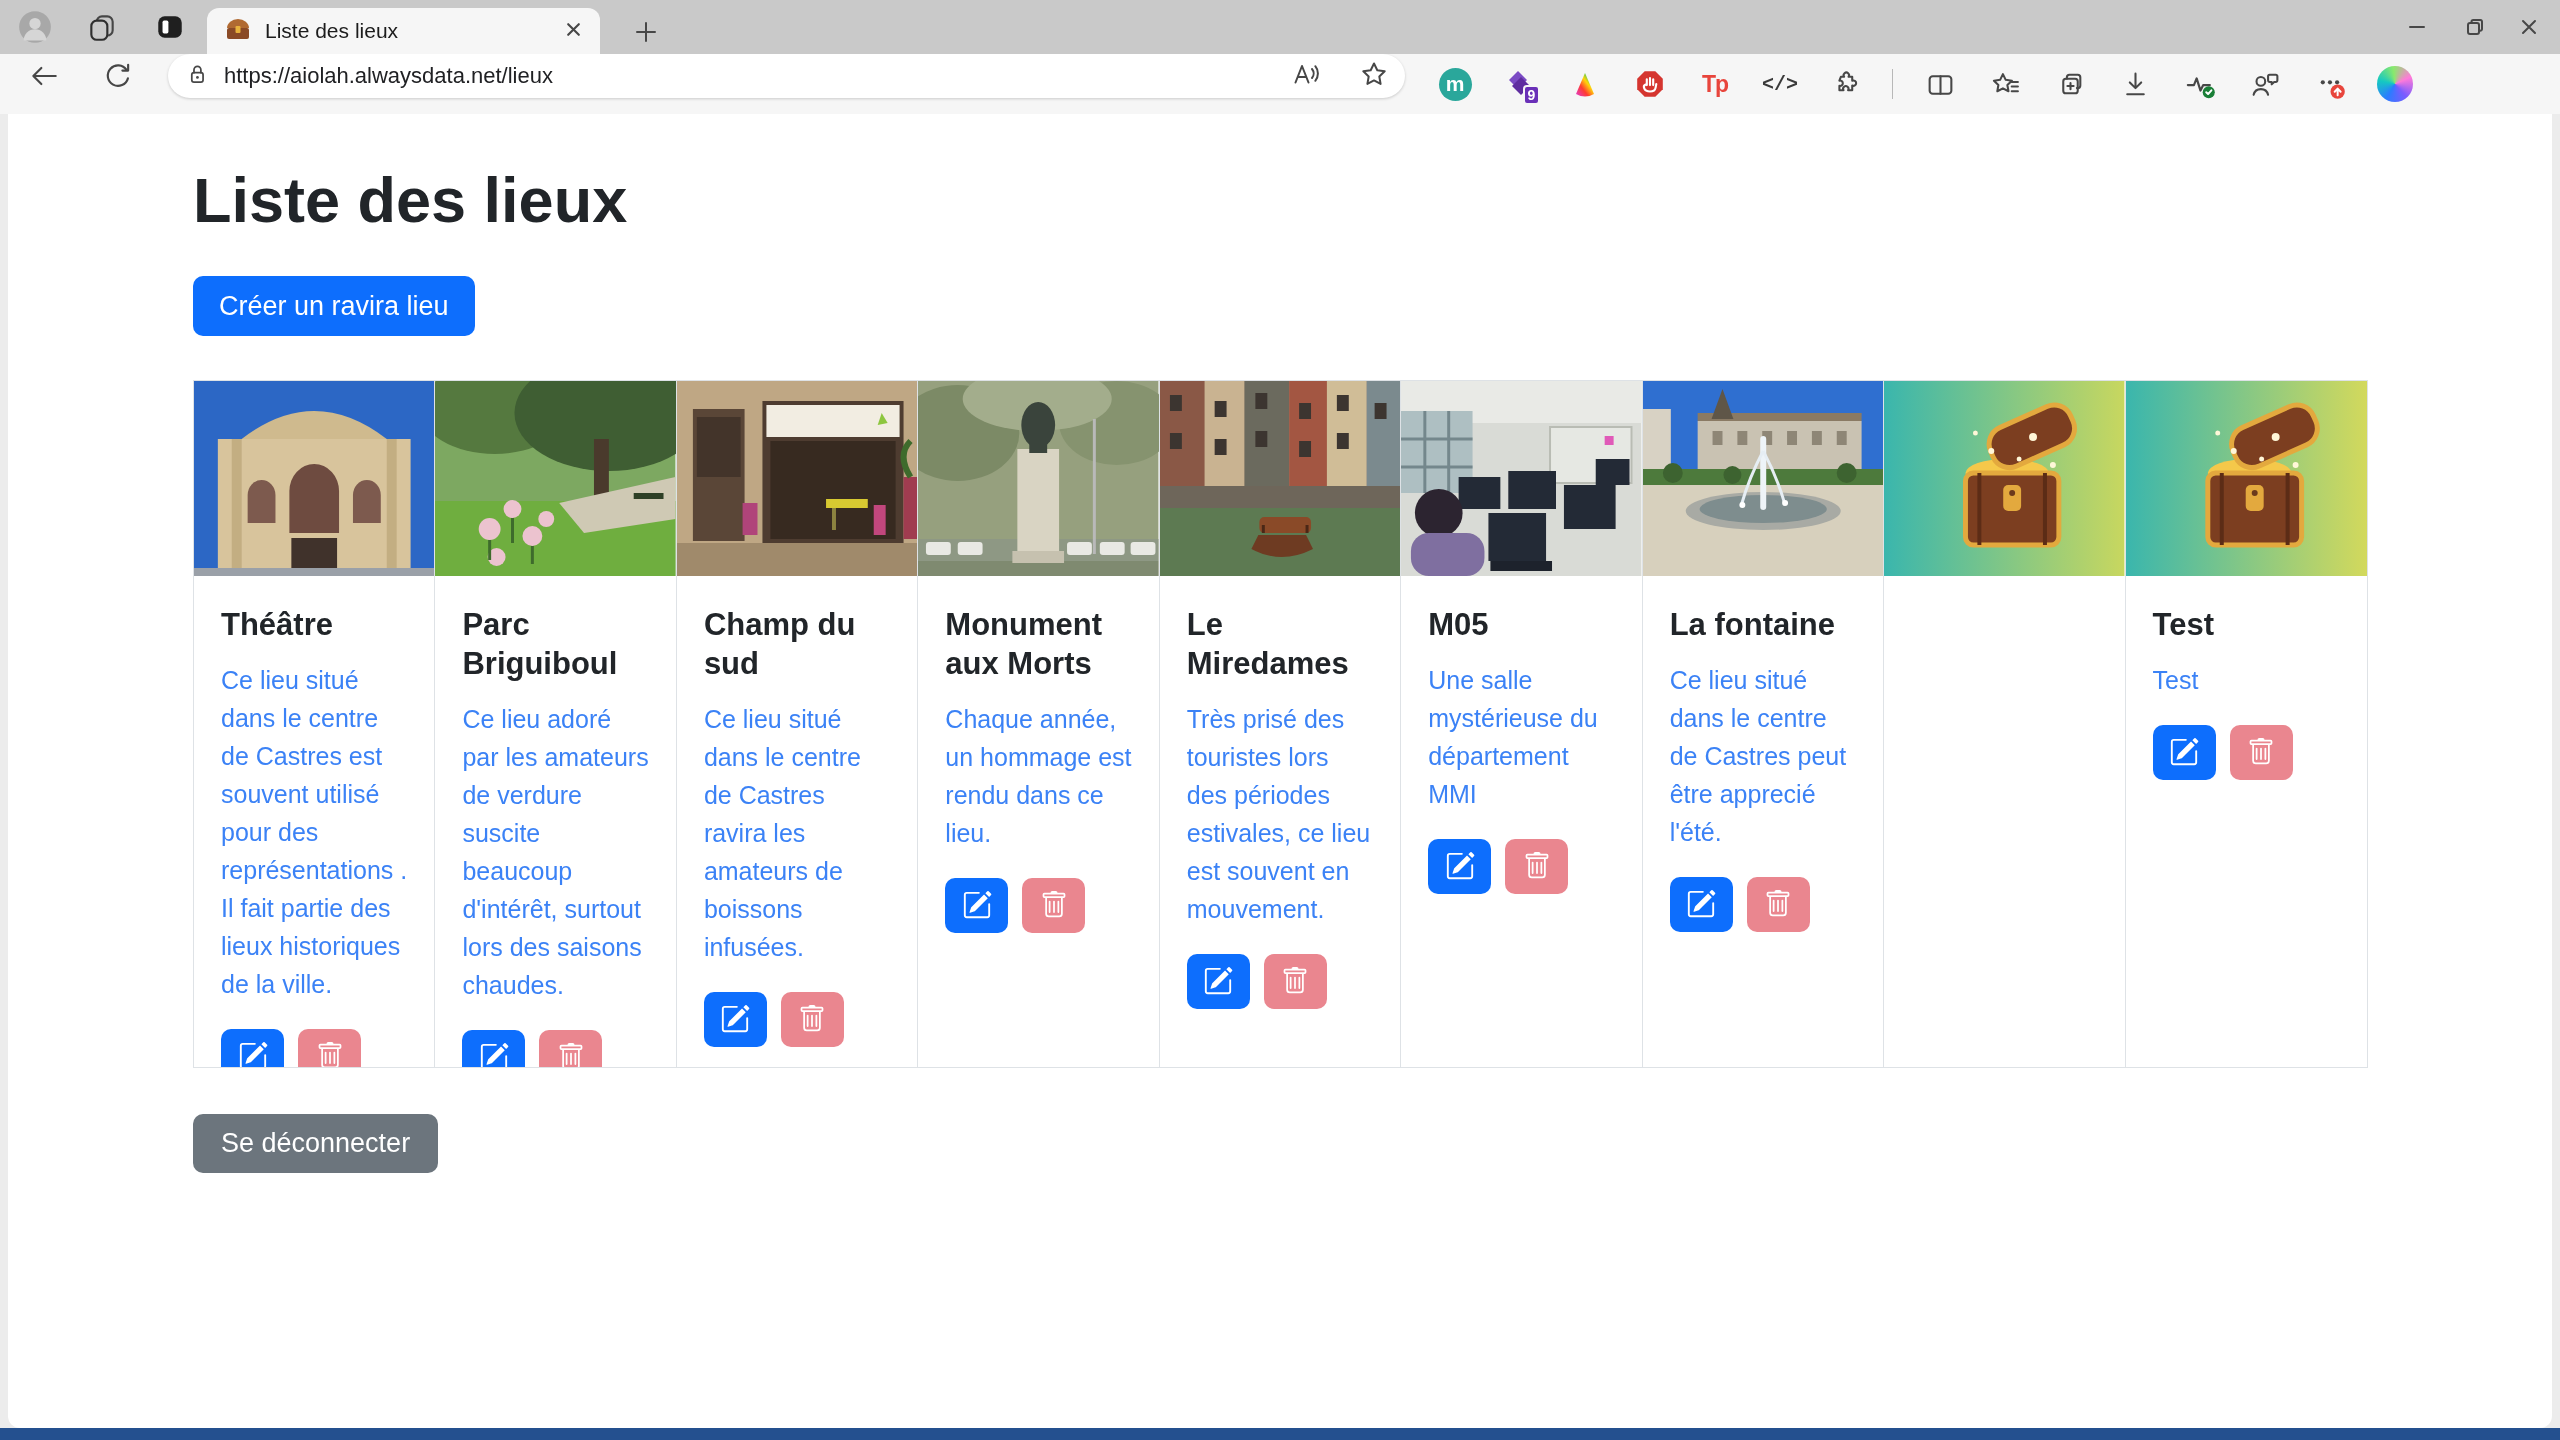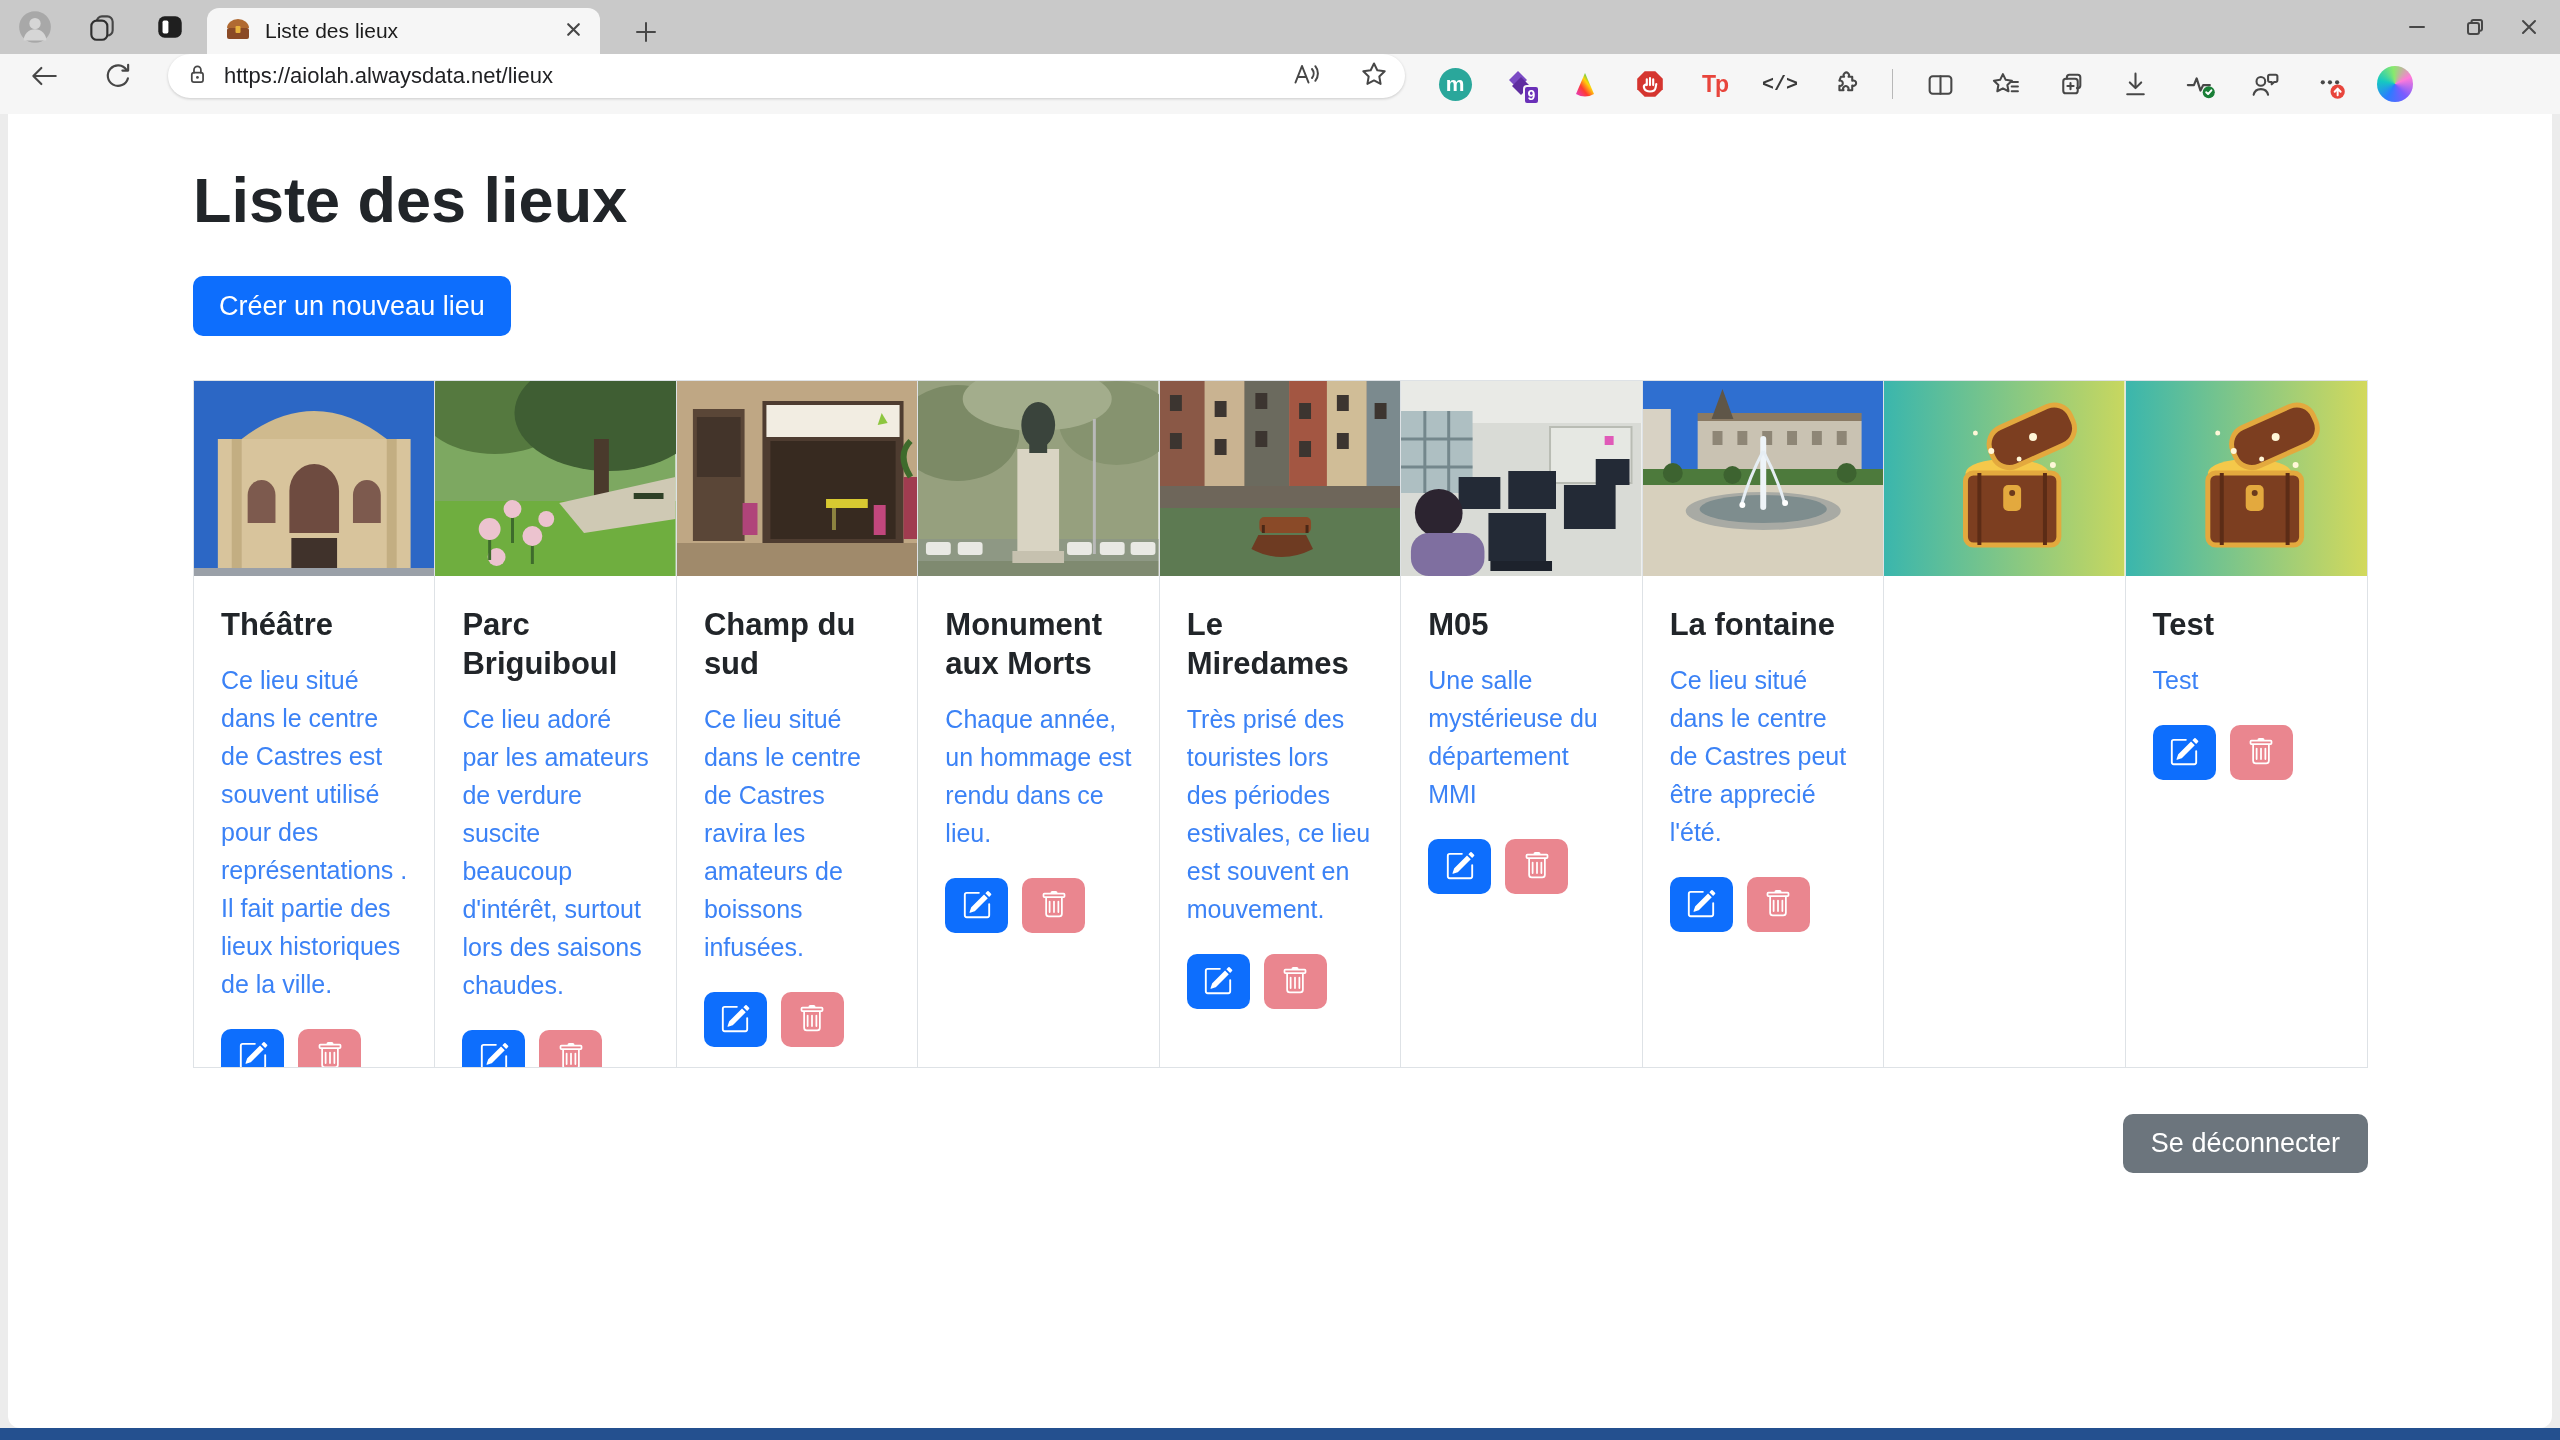--- a/index.html
+++ b/index.html
@@ -67,21 +67,21 @@
   .cell:last-child { border-right:none; }
   .cimg { height:195px; flex:none; }
   .cimg svg { width:100%; height:100%; display:block; }
   .cbody { padding:30px 27px 0 27px; }
   .cname { font-size:31px; font-weight:700; color:#212529; line-height:1.25; }
   .cdesc { margin-top:16px; font-size:25px; line-height:1.52; color:#3b82f6; }
   .actions { display:flex; gap:14px; margin-top:26px; }
   .btn-ico { width:63px; height:55px; border-radius:10px; }
   .btn-edit { background:#0d6efd; }
   .btn-del  { background:#ea868f; }
-  .logout-row { display:flex; justify-content:flex-end; margin-top:46px; }
+  .logout-row { display:flex; margin-top:46px; }
   .btn-logout { height:59px; padding:0 28px; background:#6c757d; color:#fff;
     font-size:27px; }
   .bottomstrip { height:12px; background:#24508f; }
 </style>
 </head>
 <body>
 
 <div class="tabbar">
   <div class="chrome-ic" style="left:17px">
     <svg width="34" height="34" viewBox="0 0 30 30">
@@ -272,21 +272,21 @@
     <div class="ext">
       <span class="copilot"></span>
     </div>
   </div>
 </div>
 
 <div class="pagewrap">
 <div class="page">
   <div class="content">
     <h1 class="page-h1">Liste des lieux</h1>
-    <button class="btn btn-create">Créer un nouveau lieu</button>
+    <button class="btn btn-create">Créer un ravira lieu</button>
 
     <div class="grid">
 
       <div class="cell">
         <div class="cimg">
           <svg viewBox="0 0 242 195" preserveAspectRatio="none">
                 <rect width="242" height="195" fill="#2c67c5"></rect>
                 <rect x="24" y="58" width="194" height="137" fill="#d8c49c"></rect>
                 <path d="M48 58Q121 2 194 58Z" fill="#cfba8e"></path>
                 <rect x="38" y="58" width="10" height="137" fill="#c3ae82"></rect>

